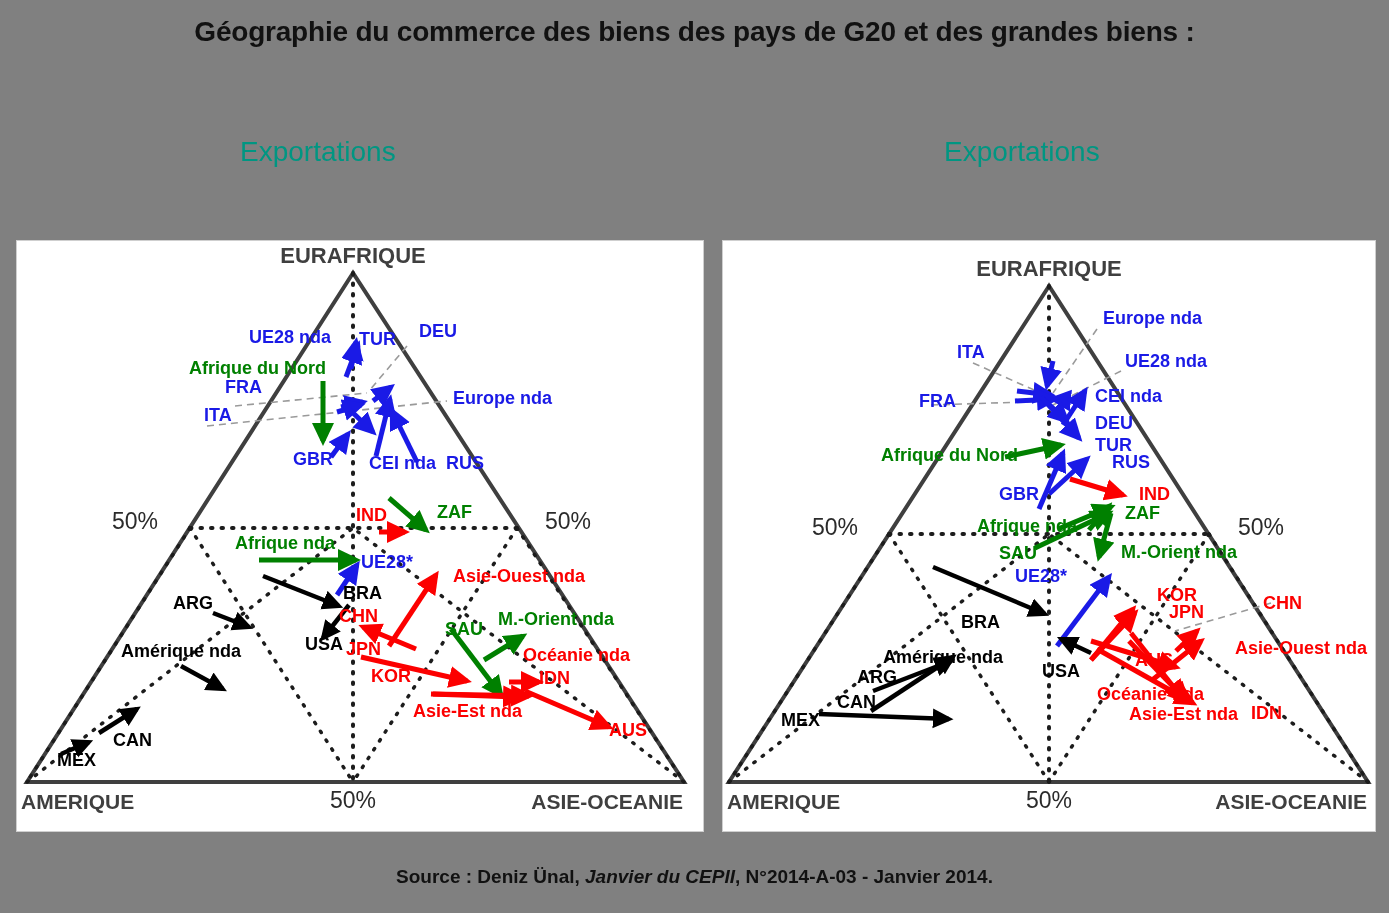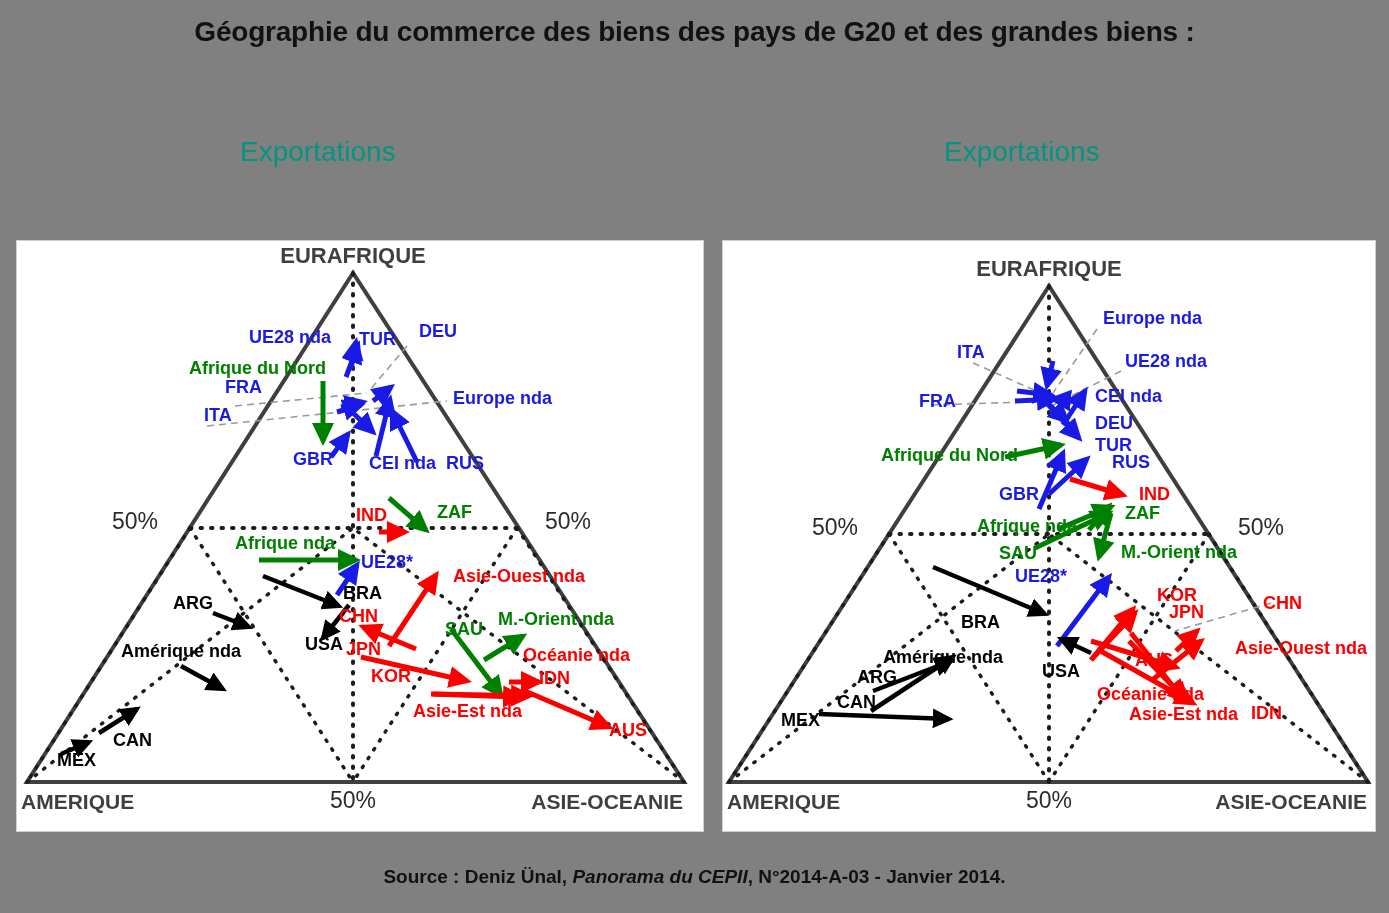--- a/index.html
+++ b/index.html
@@ -284,14 +284,14 @@
       <text x="319" y="436" font-size="18" fill="#000">USA</text>
       <text x="134" y="442" font-size="18" fill="#000">ARG</text>
       <text x="114" y="467" font-size="18" fill="#000">CAN</text>
       <text x="58" y="485" font-size="18" fill="#000">MEX</text>
       <text x="160" y="422" font-size="18" fill="#000">Amérique nda</text>
     </g>
   </svg>
 </div>
 
 <div id="source">
-  <span>Source : Deniz Ünal, </span><i>Panorama du CEPII</i><span>, N°2014-A-03 - Janvier 2014.</span>
+  <span>Source : Deniz Ünal, </span><i>Janvier du CEPII</i><span>, N°2014-A-03 - Janvier 2014.</span>
 </div>
 
 </body></html>

